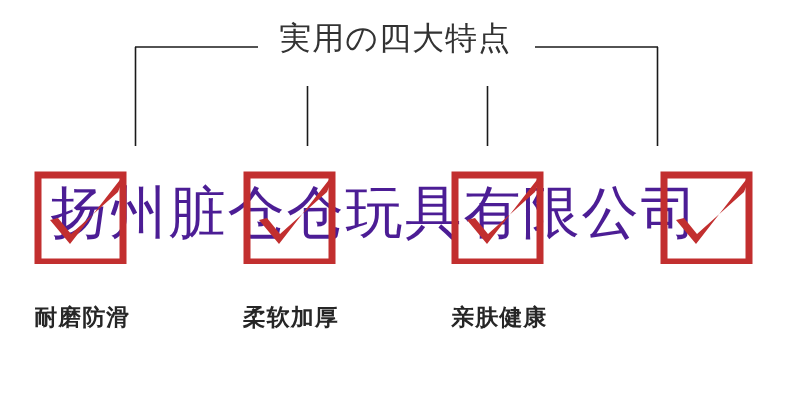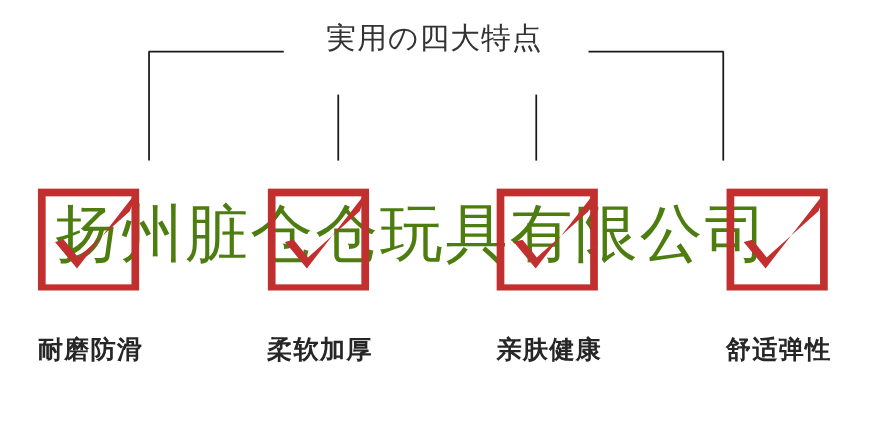--- a/index.html
+++ b/index.html
@@ -25,21 +25,21 @@
     left: 0;
     top: 178px;
     width: 750px;
     height: 70px;
     display: flex;
     align-items: center;
     justify-content: center;
     font-family: "Liberation Serif", "DejaVu Serif", serif;
     font-size: 57px;
     letter-spacing: 2px;
-    color: #4d7c0f;
+    color: #4c1d95;
     white-space: nowrap;
     user-select: none;
     z-index: 1;
   }
 
   
   .bracket {
     position: absolute;
     left: 0;
     top: 0;
@@ -47,21 +47,21 @@
     height: 160px;
     z-index: 2;
   }
 
   .title {
     position: absolute;
     left: 0;
     top: 17px;
     width: 790px;
     text-align: center;
-    font-size: 27px;
+    font-size: 32px;
     font-weight: 300;
     color: #333333;
     letter-spacing: 1px;
     white-space: nowrap;
     z-index: 3;
   }
 
   
   .features {
     position: absolute;
@@ -159,18 +159,17 @@
       <div class="feature-label">亲肤健康</div>
     </div>
 
     <div class="feature">
       <div class="checkbox-wrap">
         <svg width="100" height="96" viewBox="0 0 100 96">
           <rect x="6" y="7" width="85" height="87" fill="none" stroke="#c22f2f" stroke-width="7"></rect>
           <path d="M 18 52 L 38 76 L 94 4 L 86 24 L 39 66 L 26 50 Z" fill="#c22f2f"></path>
         </svg>
       </div>
-      <div class="feature-label">舒适弹性</div>
     </div>
 
   </div>
 
 </div>
 
 </body></html>

